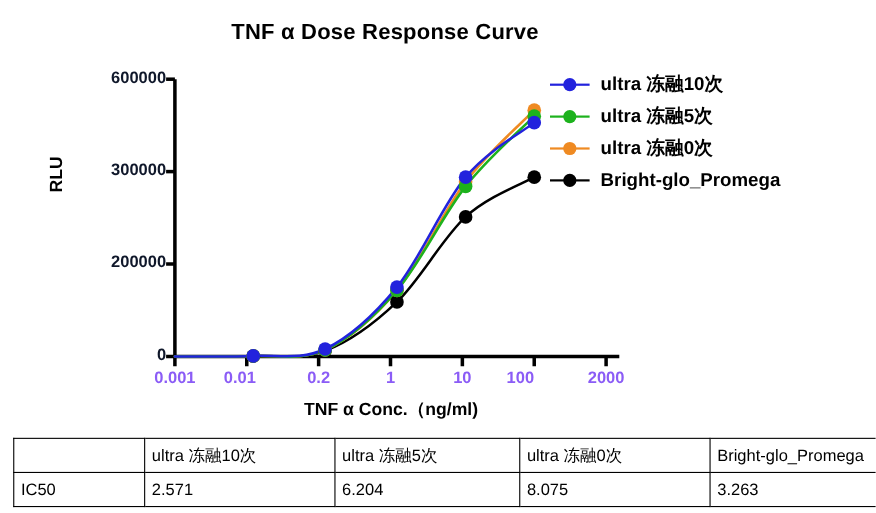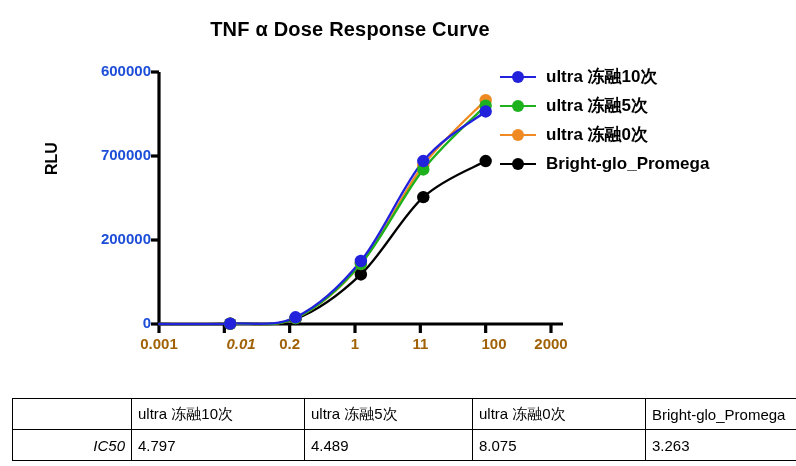--- a/index.html
+++ b/index.html
@@ -65,37 +65,37 @@
     color: #000;
     white-space: nowrap;
   }
   
   .ytick {
     position: absolute;
     right: 0;
     text-align: right;
     font-size: 15px;
     font-weight: bold;
-    color: #1d4ed8;
+    color: #0f172a;
     white-space: nowrap;
   }
   #ytick-layer {
     position: absolute;
     left: 0px;
     top: 0px;
     width: 151px;
     height: 392px;
   }
   .xtick {
     position: absolute;
     top: 335px;
     text-align: center;
     font-size: 15px;
     font-weight: bold;
-    color: #a16207;
+    color: #8b5cf6;
     white-space: nowrap;
     transform: translateX(-50%);
   }
   
   #legend {
     position: absolute;
     left: 500px;
     top: 62px;
     width: 290px;
   }
@@ -155,22 +155,21 @@
   #ic50-table th {
     text-align: left;
     font-weight: normal;
   }
   .col-label { width: 106px; }
   .col-a { width: 160px; }
   .col-b { width: 155px; }
   .col-c { width: 160px; }
   .col-d { width: 191px; }
   .rowhead {
-    text-align: right;
-    font-style: italic;
+    text-align: left;
   }
 </style>
 </head>
 <body>
 
 <div id="root">
 
   <div class="chart-title">TNF α Dose Response Curve</div>
 
   <div id="plot-wrap">
@@ -231,34 +230,35 @@
             <circle cx="423.29" cy="161.04" r="6.2" fill="#2222dd"></circle>
             <circle cx="485.67" cy="111.48" r="6.2" fill="#2222dd"></circle>
           </g>
         </g>
     </svg>
   </div>
 
   <div id="ytick-layer">
       <div class="ytick" style="top: 314px;">0</div>
       <div class="ytick" style="top: 230px; margin-left: 41px;">200000</div>
-      <div class="ytick" style="top: 146px;">700000</div>
+      <div class="ytick" style="top: 146px;">300000</div>
       <div class="ytick" style="top: 62px;">600000</div>
     </div>
   <div id="xtick-layer">
       <div class="xtick" style="left: 159px;">0.001</div>
-      <div class="xtick" style="left: 241px; font-style: italic;">0.01</div>
+      <div class="xtick" style="left: 218px;">0.01</div>
       <div class="xtick" style="left: 289.667px;">0.2</div>
       <div class="xtick" style="left: 355px;">1</div>
-      <div class="xtick" style="left: 420.333px;">11</div>
-      <div class="xtick" style="left: 494px;">100</div>
+      <div class="xtick" style="left: 420.333px;">10</div>
+      <div class="xtick" style="left: 473px;">100</div>
       <div class="xtick" style="left: 551px;">2000</div>
     </div>
 
   <div class="axis-title-y">RLU</div>
+  <div class="axis-title-x">TNF α Conc.（ng/ml)</div>
 
   <div id="legend">
       <div class="legend-row">
         <span class="legend-mark">
           <span class="legend-line" style="background: rgb(34, 34, 221);"></span>
           <span class="legend-dot" style="background: rgb(34, 34, 221);"></span>
         </span>
         <span class="legend-label">ultra 冻融10次</span>
       </div>
       <div class="legend-row">
@@ -290,21 +290,21 @@
         <th class="col-label"></th>
         <th class="col-a">ultra 冻融10次</th>
         <th class="col-b">ultra 冻融5次</th>
         <th class="col-c">ultra 冻融0次</th>
         <th class="col-d">Bright-glo_Promega</th>
       </tr>
     </thead>
     <tbody>
       <tr>
         <td class="rowhead">IC50</td>
-        <td>4.797</td>
-        <td>4.489</td>
+        <td>2.571</td>
+        <td>6.204</td>
         <td>8.075</td>
         <td>3.263</td>
       </tr>
     </tbody>
   </table>
 
 </div>
 
 </body></html>

